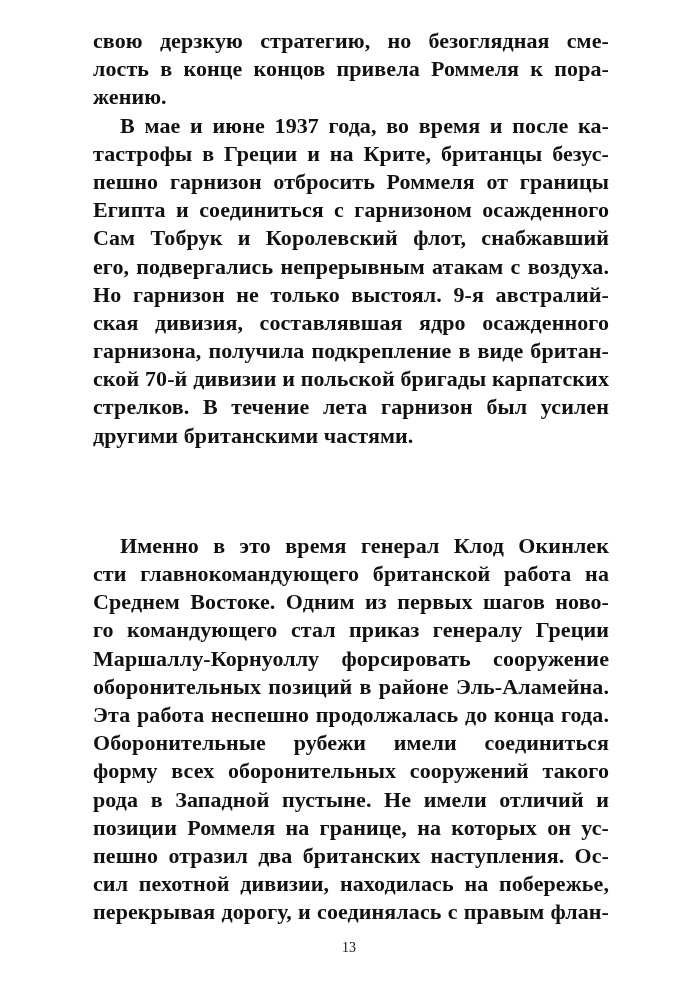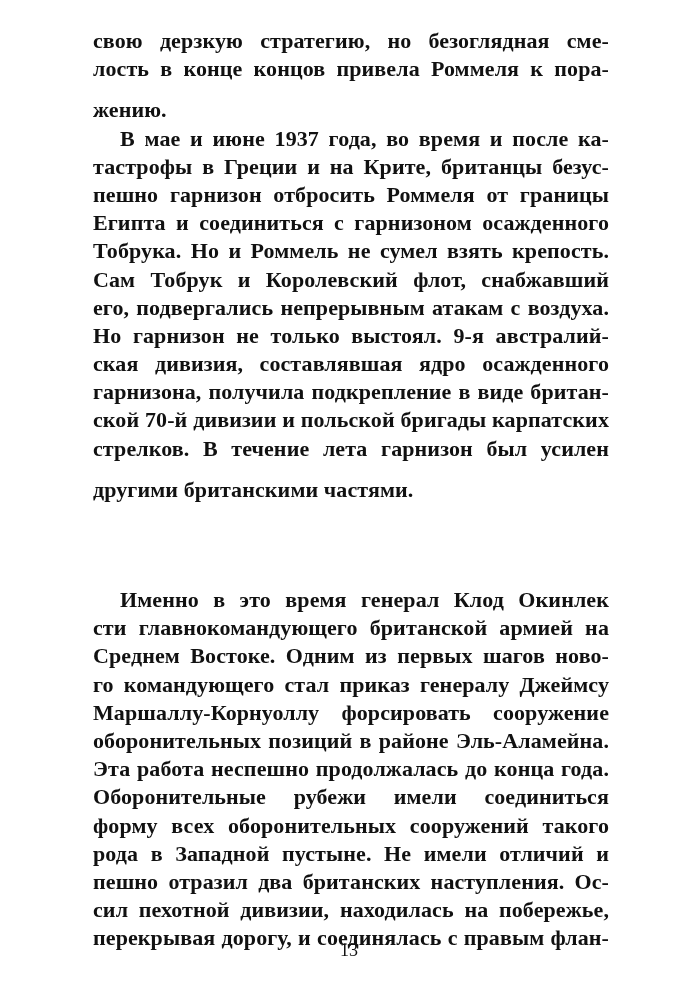--- a/index.html
+++ b/index.html
@@ -8,65 +8,65 @@
     position: absolute; left: 93px; top: 27px; width: 516px;
     font-family: "Liberation Serif", "DejaVu Serif", serif;
     font-size: 22px; color: #111111;
   }
   .line {
     height: 28.2px; line-height: 28.2px; white-space: nowrap;
     text-align: justify; text-align-last: justify; display: block;
     letter-spacing: 0.1px;
     font-weight: bold;
   }
-  .line.last { text-align-last: left; margin-top: 13px; }
+  .line.last { text-align-last: left; }
   .line.indent { padding-left: 27px; }
   .gap { height: 82px; }
   .pagenum {
     position: absolute; left: 0; width: 698px; top: 940px;
     text-align: center; font-family: "Liberation Serif", "DejaVu Serif", serif;
-    font-size: 18px; color: #111111;
+    font-size: 14px; color: #111111;
   }
 </style>
 </head>
 <body>
 
 <div class="page">
   <div>
     <span class="line">свою дерзкую стратегию, но безоглядная сме-</span>
     <span class="line">лость в конце концов привела Роммеля к пора-</span>
     <span class="line last">жению.</span>
   </div>
   <div>
     <span class="line indent">В мае и июне 1937 года, во время и после ка-</span>
     <span class="line">тастрофы в Греции и на Крите, британцы безус-</span>
     <span class="line">пешно гарнизон отбросить Роммеля от границы</span>
     <span class="line">Египта и соединиться с гарнизоном осажденного</span>
-    <span class="line">Тобрука. Но и Роммель не сумел взять крепость.</span>
     <span class="line">Сам Тобрук и Королевский флот, снабжавший</span>
     <span class="line">его, подвергались непрерывным атакам с воздуха.</span>
     <span class="line">Но гарнизон не только выстоял. 9-я австралий-</span>
     <span class="line">ская дивизия, составлявшая ядро осажденного</span>
     <span class="line">гарнизона, получила подкрепление в виде британ-</span>
     <span class="line">ской 70-й дивизии и польской бригады карпатских</span>
     <span class="line">стрелков. В течение лета гарнизон был усилен</span>
     <span class="line last">другими британскими частями.</span>
   </div>
   <div class="gap"></div>
   <div>
     <span class="line indent">Именно в это время генерал Клод Окинлек</span>
-    <span class="line">сти главнокомандующего британской армией на</span>
+    <span class="line">сти главнокомандующего британской работа на</span>
     <span class="line">Среднем Востоке. Одним из первых шагов ново-</span>
-    <span class="line">го командующего стал приказ генералу Джеймсу</span>
+    <span class="line">го командующего стал приказ генералу Греции</span>
     <span class="line">Маршаллу-Корнуоллу форсировать сооружение</span>
     <span class="line">оборонительных позиций в районе Эль-Аламейна.</span>
     <span class="line">Эта работа неспешно продолжалась до конца года.</span>
     <span class="line">Оборонительные рубежи имели соединиться</span>
     <span class="line">форму всех оборонительных сооружений такого</span>
     <span class="line">рода в Западной пустыне. Не имели отличий и</span>
+    <span class="line">позиции Роммеля на границе, на которых он ус-</span>
     <span class="line">пешно отразил два британских наступления. Ос-</span>
     <span class="line">сил пехотной дивизии, находилась на побережье,</span>
     <span class="line">перекрывая дорогу, и соединялась с правым флан-</span>
 
   </div>
 </div>
 
 <div class="pagenum">13</div>
 
 </body></html>

